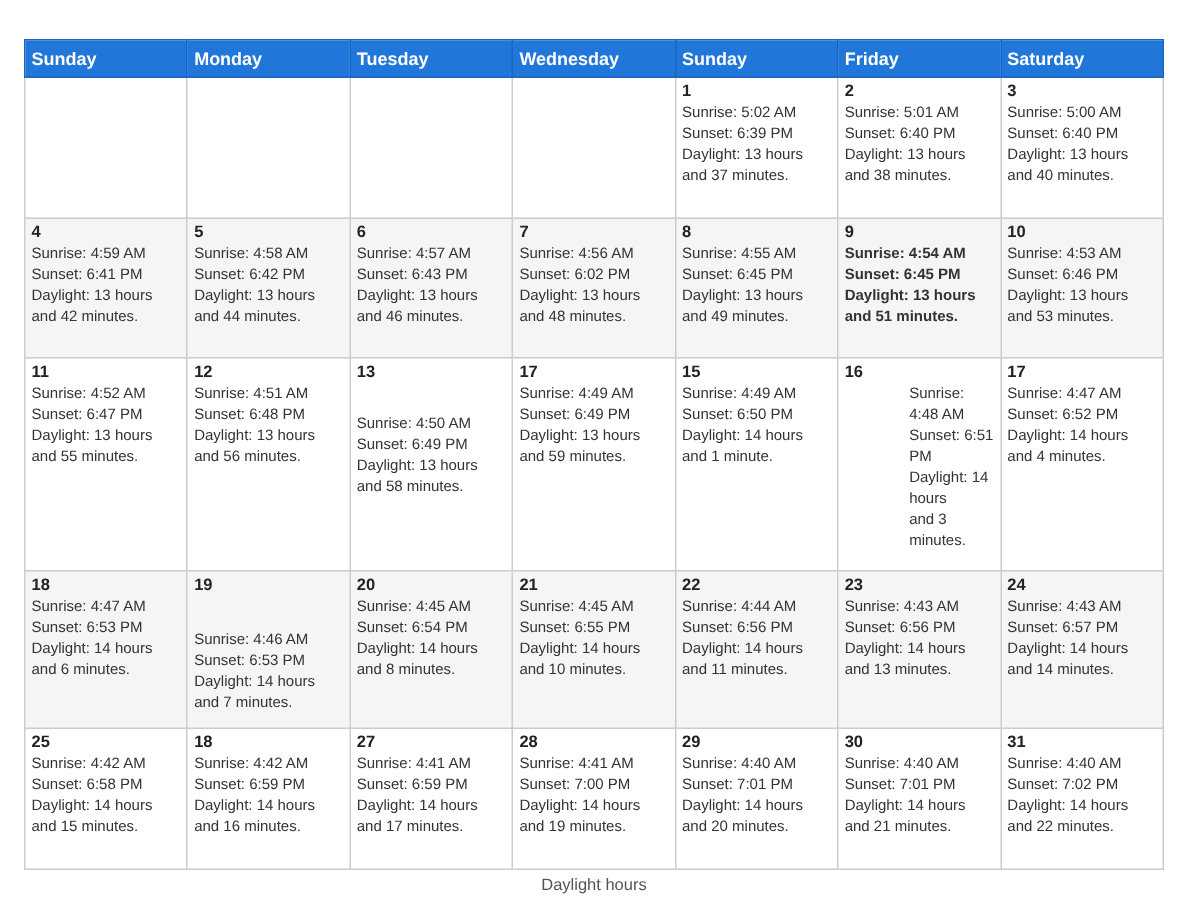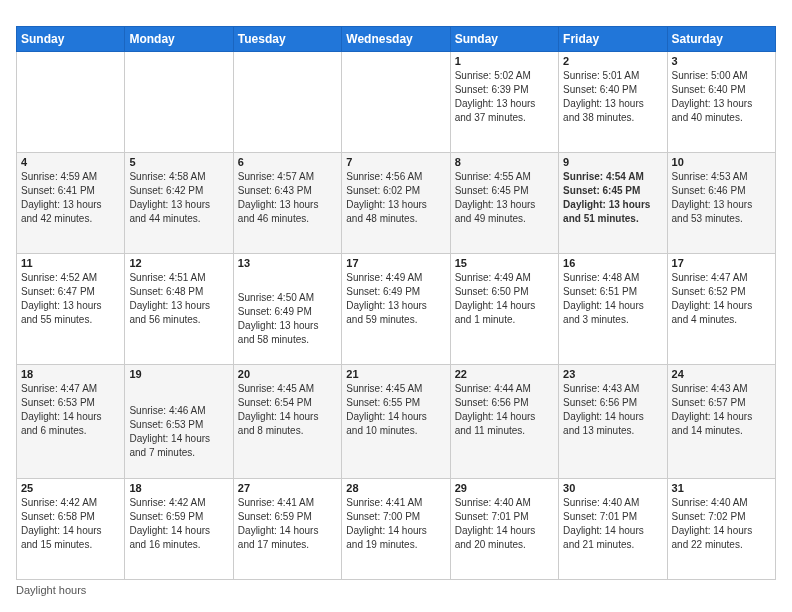--- a/index.html
+++ b/index.html
@@ -83,21 +83,21 @@
       line-height: 1.4;
       color: #333;
     }
     .empty-cell {
       background: #fff !important;
     }
     .footer-note {
       font-size: 11px;
       color: #555;
       margin-top: 4px;
-      text-align: left;
+      text-align: center;
     }
   </style>
 </head>
 <body>
 
 <div class="page">
   <div class="header">
   </div>
 
   <table class="calendar">
@@ -222,21 +222,21 @@
           </td>
           <td>
             <span class="day-num">15</span>
             <div class="day-info" style="white-space: pre-line;">Sunrise: 4:49 AM
 Sunset: 6:50 PM
 Daylight: 14 hours
 and 1 minute.</div>
           </td>
           <td>
             <span class="day-num">16</span>
-            <div class="day-info" style="white-space: pre-line;">Sunrise: 4:48 AM
+            <div class="day-info" style="white-space: pre-line; margin-left: 43px;">Sunrise: 4:48 AM
 Sunset: 6:51 PM
 Daylight: 14 hours
 and 3 minutes.</div>
           </td>
           <td>
             <span class="day-num">17</span>
             <div class="day-info" style="white-space: pre-line;">Sunrise: 4:47 AM
 Sunset: 6:52 PM
 Daylight: 14 hours
 and 4 minutes.</div>

